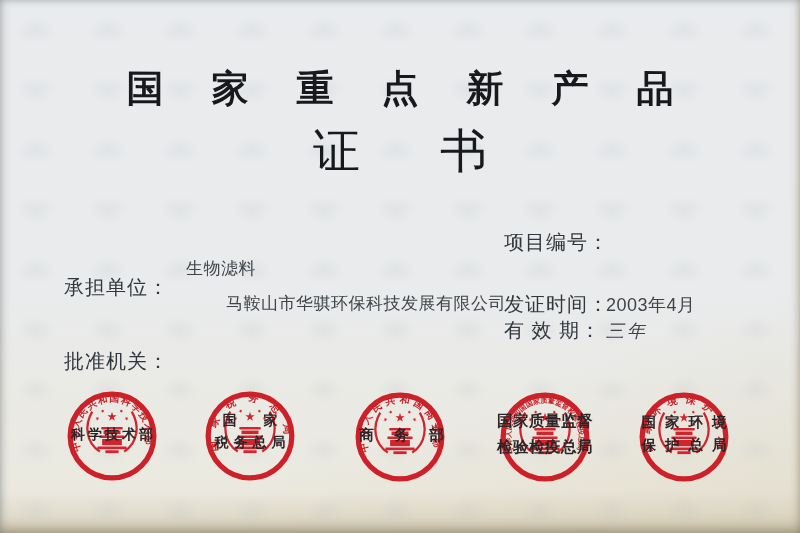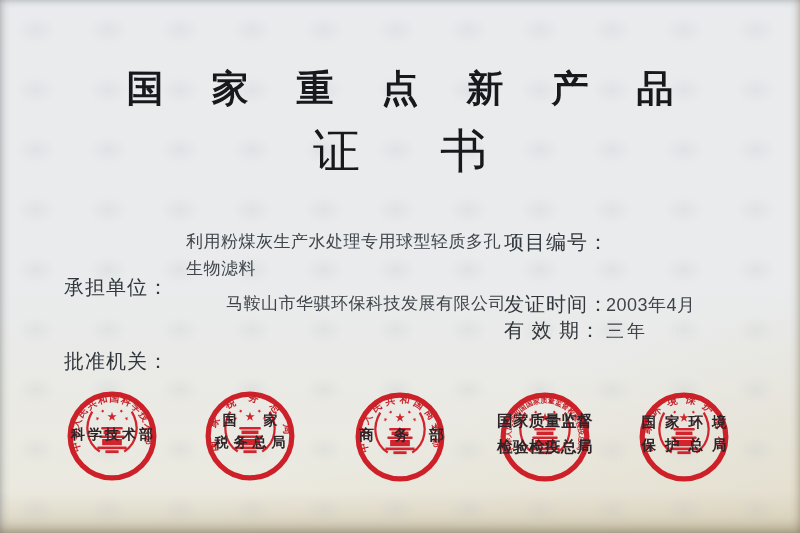--- a/index.html
+++ b/index.html
@@ -35,21 +35,21 @@
   #lbl-name{left:64px;top:227px;}
   #val-name1{left:186px;top:230px;}
   #val-name2{left:186px;top:257px;}
   #lbl-no{left:504px;top:229px;}
   #val-no{left:606px;top:231px;}
   #lbl-undertaker{left:64px;top:274px;}
   #val-undertaker{left:186px;top:292px;margin-left:40px;}
   #lbl-issue{left:504px;top:291px;}
   #val-issue{left:606px;top:293px;font-size:18px;}
   #lbl-valid{left:504px;top:317px;}
-  #val-valid{left:606px;top:319px;font-size:18px;letter-spacing:3px;}
+  #val-valid{left:606px;top:319px;font-size:18px;letter-spacing:3px;font-style:italic;}
   #lbl-approval{left:64px;top:348px;}
   
   .seal{position:absolute;width:94px;height:94px;}
   .seal svg{position:absolute;left:0;top:0;width:94px;height:94px;}
   .rim{fill:none;stroke:#cd2028;stroke-width:5.6;}
   .arcpath{fill:none;stroke:none;}
   .ring{font-family:"DejaVu Serif",serif;font-weight:bold;fill:#c8232a;}
   .r1{font-size:10.5px;letter-spacing:1.2px;}
   .r2{font-size:11px;letter-spacing:12.5px;}
   .r3{font-size:10.5px;letter-spacing:4px;}
@@ -96,21 +96,20 @@
         <rect x="39.5" y="53.2" width="21" height="6.6"></rect>
         <rect x="34.5" y="61.2" width="31" height="2.8"></rect>
         <rect x="43" y="65.2" width="14" height="3"></rect>
       </g>
     </defs>
   </svg>
 
   <div class="title">国家重点新产品</div>
   <div class="subtitle">证书</div>
 
-  <div id="val-name1" class="val">利用粉煤灰生产水处理专用球型轻质多孔</div>
   <div id="val-name2" class="val">生物滤料</div>
 
   <div id="lbl-no" class="lbl">项目编号：</div>
 
   <div id="lbl-undertaker" class="lbl">承担单位：</div>
   <div id="val-undertaker" class="val">马鞍山市华骐环保科技发展有限公司</div>
 
   <div id="lbl-issue" class="lbl">发证时间：</div>
   <div id="val-issue" class="val">2003年4月</div>
 

